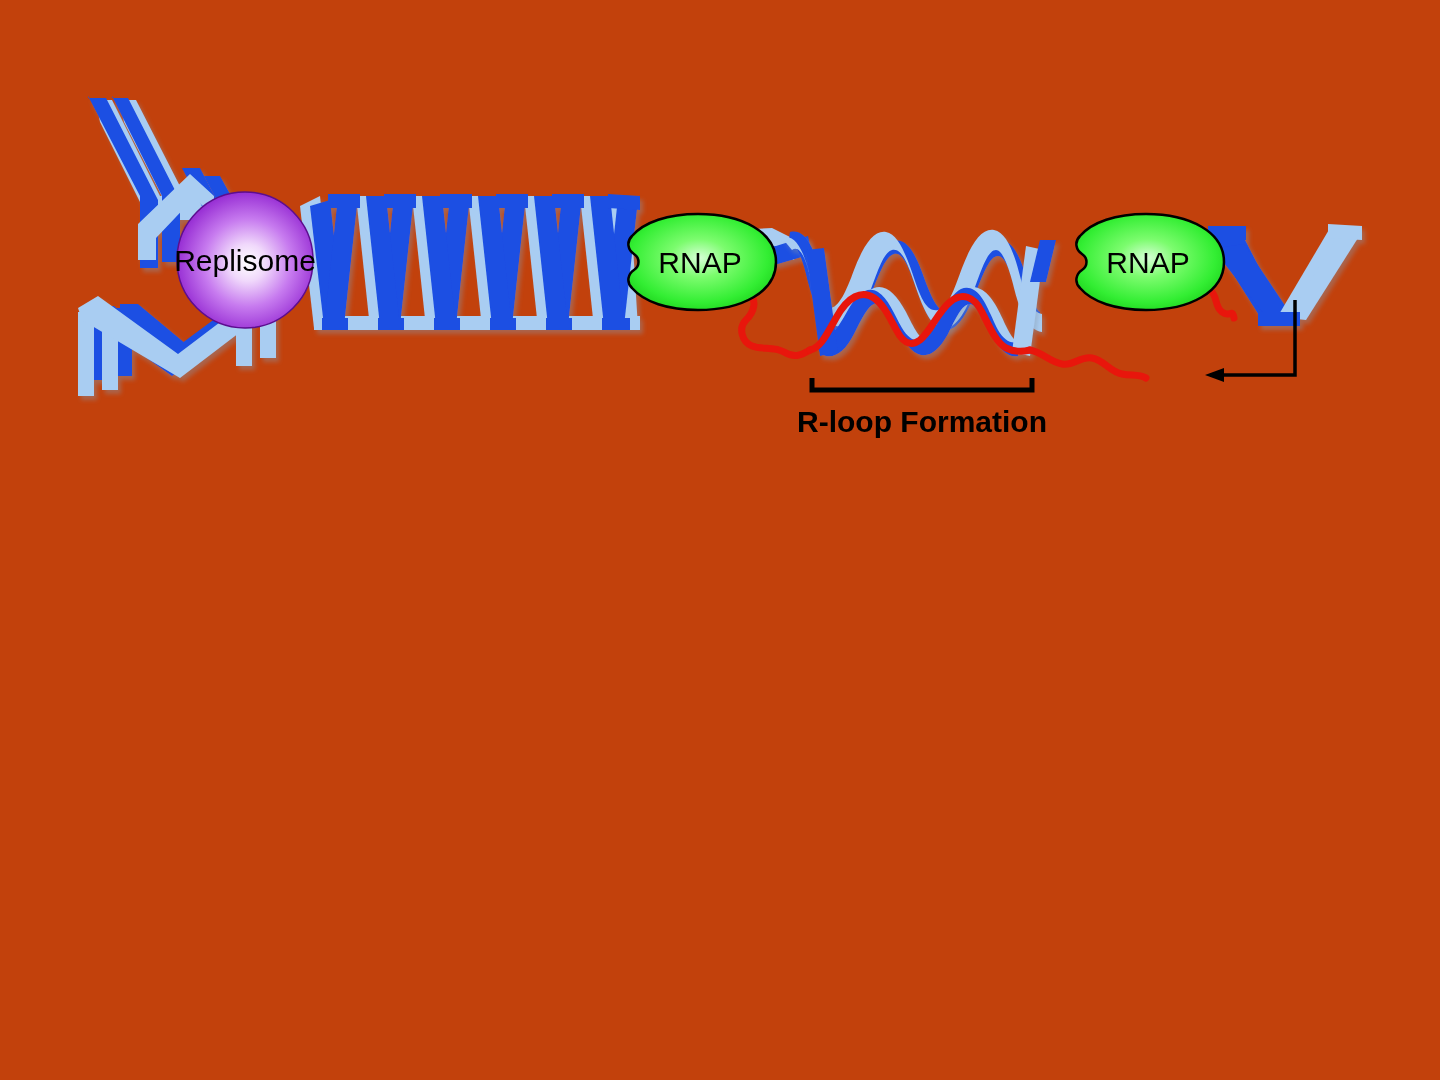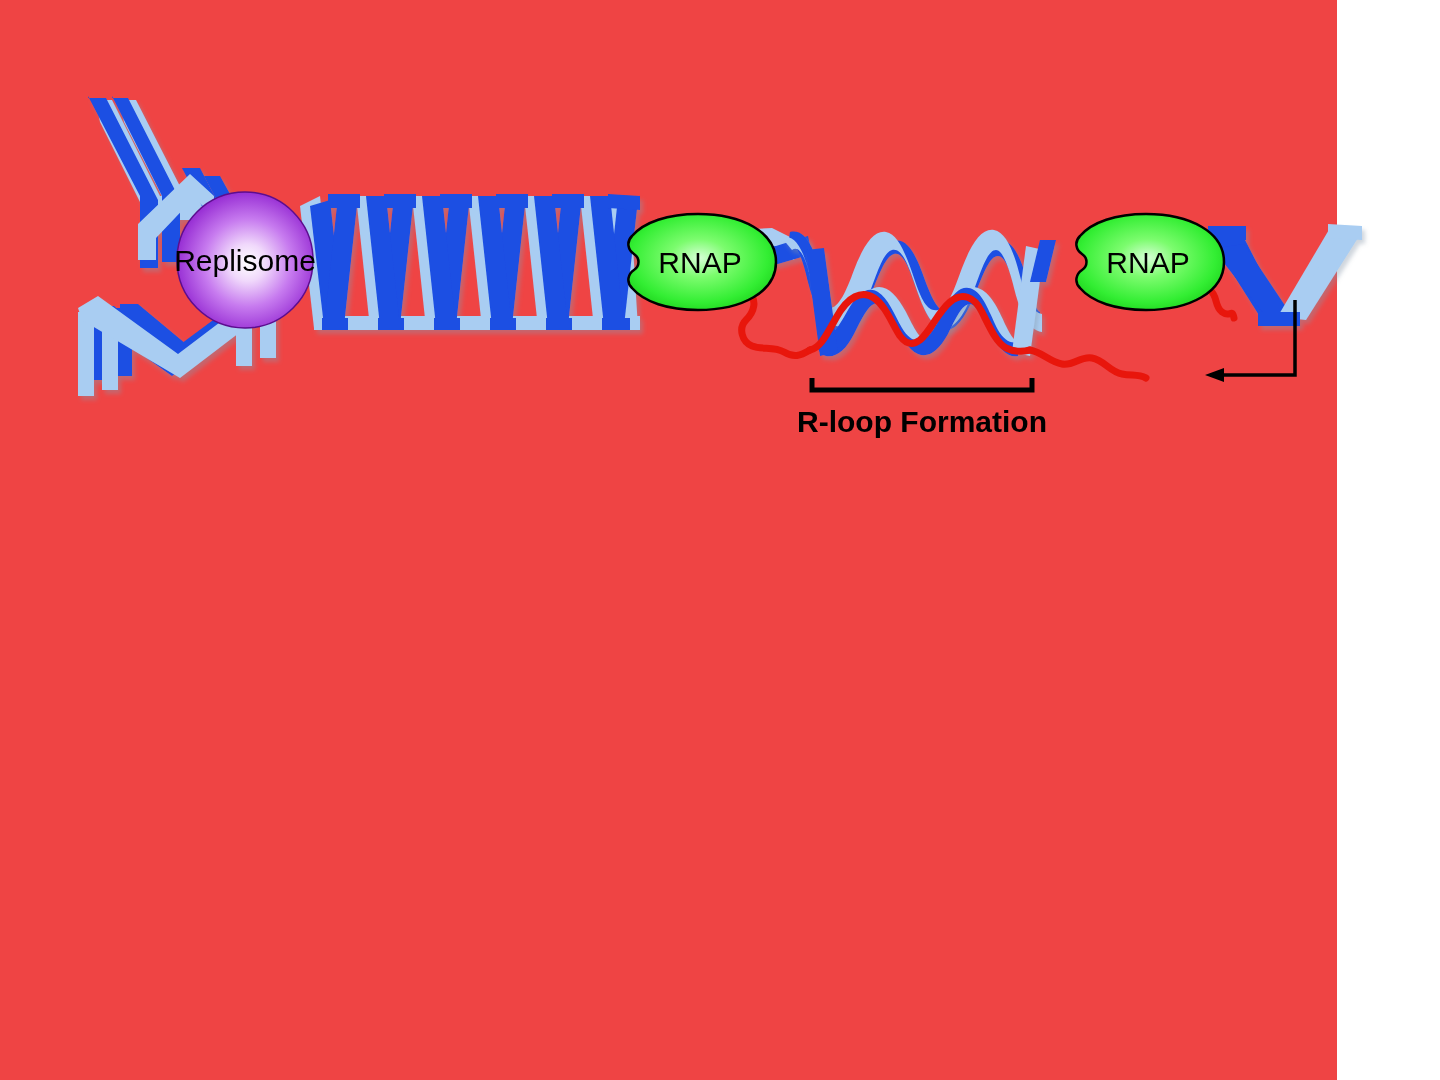--- a/index.html
+++ b/index.html
@@ -9,23 +9,23 @@
     background: #ffffff;
   }
   body {
     width: 1440px;
     height: 1080px;
     overflow: hidden;
     font-family: "Liberation Sans", sans-serif;
   }
   #figure-canvas {
     position: relative;
-    width: 1337px;
+    width: 1440px;
     height: 1080px;
-    background: #ef4444;
+    background: #c2410c;
   }
   #figure-canvas svg {
     display: block;
     width: 1440px;
     height: 1080px;
   }
   .dna-dark  { fill: #1b4fe3; }
   .dna-light { fill: #a9cdf2; }
   .rna-strand {
     fill: none;

